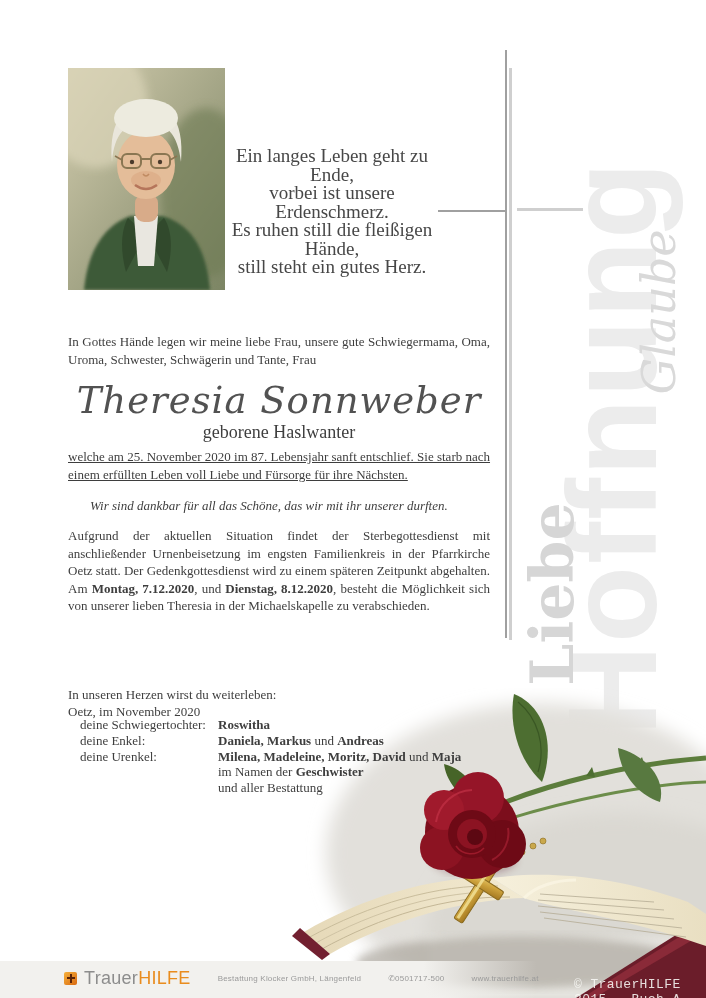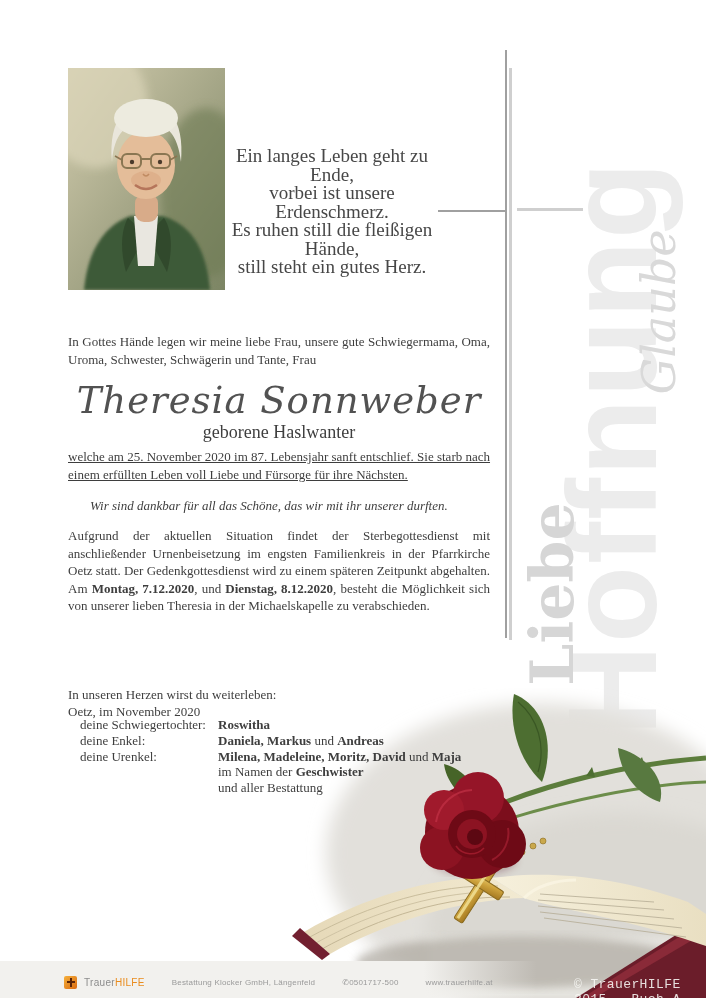--- a/index.html
+++ b/index.html
@@ -48,21 +48,21 @@
 
   
   .footer-band{position:absolute;left:0;bottom:0;width:706px;height:37px;z-index:3;
                background:linear-gradient(90deg,#f2f1ee 0%,#f2f1ee 60%,rgba(242,241,238,0) 76%);}
   .footer{position:absolute;left:64px;bottom:9px;display:flex;align-items:center;gap:7px;z-index:4;
           font-family:"Liberation Sans",sans-serif;}
   .logo-box{width:13px;height:13px;border-radius:2px;display:inline-block;
             background:linear-gradient(135deg,#f6b03a,#d96a12);position:relative;}
   .logo-box:before{content:"";position:absolute;left:5.5px;top:2px;width:2px;height:9px;background:#5a2408;}
   .logo-box:after{content:"";position:absolute;left:2.5px;top:4.5px;width:8px;height:2px;background:#5a2408;}
-  .brand{font-size:10px;letter-spacing:.3px;}
+  .brand{font-size:18px;letter-spacing:.3px;}
   .brand-trauer{color:#8d8d8d;}
   .brand-hilfe{color:#e98c1e;}
   .f-small{font-size:8px;color:#9a9a9a;letter-spacing:.2px;padding-left:20px;}
   .copyright{position:absolute;left:545px;top:977px;z-index:4;font-family:Liberation Mono, monospace;
              font-size:13px;color:rgba(248,248,245,.88);letter-spacing:.4px;margin-left:29px;}
 </style>
 </head>
 <body>
 
 <div class="page">

